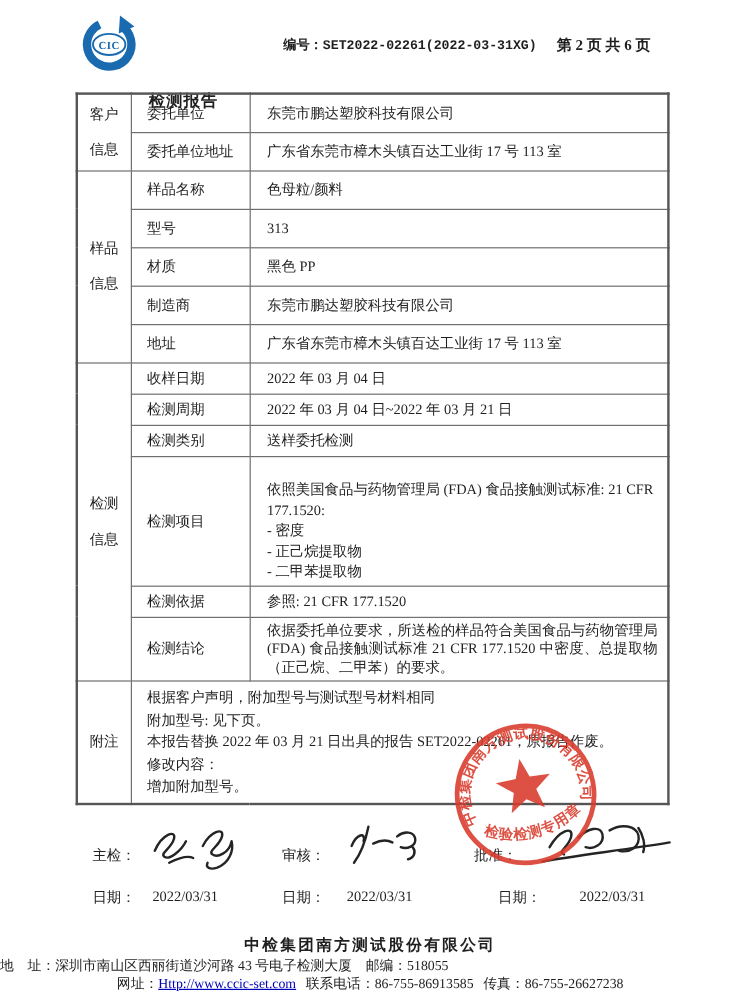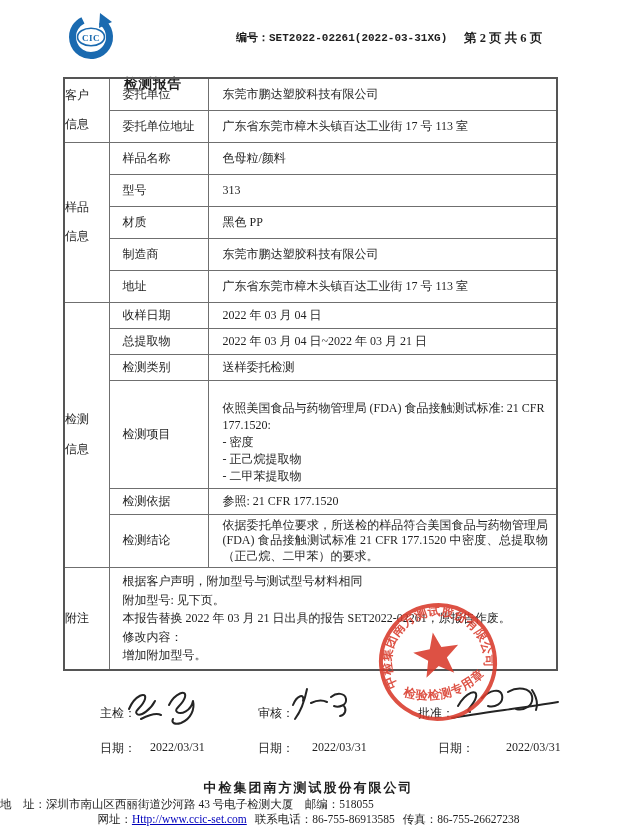--- a/index.html
+++ b/index.html
@@ -20,34 +20,34 @@
   
   table.report {
     position:absolute; left:63px; top:77px; width:493px;
     border-collapse:collapse; table-layout:fixed;
     border:2px solid #555;
   }
   .report td {
     border:1px solid #6f6f6f; font-size:12px; vertical-align:middle;
     overflow:hidden;
   }
-  .sec  { text-align:left; white-space:pre-line; line-height:2.45; }
+  .sec  { text-align:center; white-space:pre-line; line-height:2.45; }
   .fld  { padding-left:13px; }
   .val  { padding-left:14px; padding-right:8px; }
   .pre  { white-space:pre-line; line-height:17px; padding-top:19px; padding-bottom:3px; }
   .just { text-align:justify; line-height:15.5px; padding-top:3px; padding-bottom:3px;margin-left:46px; }
   .notes-cell { white-space:pre-line; line-height:18.5px; padding:4px 10px 4px 13px; vertical-align:middle; }
 
   
   .seal { left:372px; top:596px; width:132px; height:132px; z-index:6;
           transform:rotate(-10deg); opacity:.88; pointer-events:none; }
 
   
   .sig-area { left:63px; top:683px; width:493px; height:75px; z-index:3; }
-  .sig-area span { position:absolute; font-size:12px;margin-left:23px; }
+  .sig-area span { position:absolute; font-size:12px; }
   .role { font-weight:normal; }
   .sig-svg { position:absolute; }
   .sig-svg path { stroke:#242424; stroke-width:2; fill:none; stroke-linecap:round; stroke-linejoin:round; }
 
   
   .footer-company { left:0; top:779px; width:617px; text-align:center;
                     font-size:13px; font-weight:bold; letter-spacing:2px; }
   .footer-line1 { left:0; top:797px; width:617px; text-align:left; font-size:11.5px; }
   .footer-line2 { left:0; top:812px; width:617px; text-align:center; font-size:11.5px; }
   .footer-line2 .gap { display:inline-block; width:8px; }
@@ -112,21 +112,21 @@
         <td class="val">广东省东莞市樟木头镇百达工业街 17 号 113 室</td>
       </tr>
 
       <tr style="height:26px">
         <td class="sec" rowspan="6">检测
 信息</td>
         <td class="fld">收样日期</td>
         <td class="val">2022 年 03 月 04 日</td>
       </tr>
       <tr style="height:26px">
-        <td class="fld">总提取物</td>
+        <td class="fld">检测周期</td>
         <td class="val">2022 年 03 月 04 日~2022 年 03 月 21 日</td>
       </tr>
       <tr style="height:26px">
         <td class="fld">检测类别</td>
         <td class="val">送样委托检测</td>
       </tr>
       <tr style="height:88px">
         <td class="fld">检测项目</td>
         <td class="val pre">依照美国食品与药物管理局 (FDA) 食品接触测试标准: 21 CFR
 177.1520:

